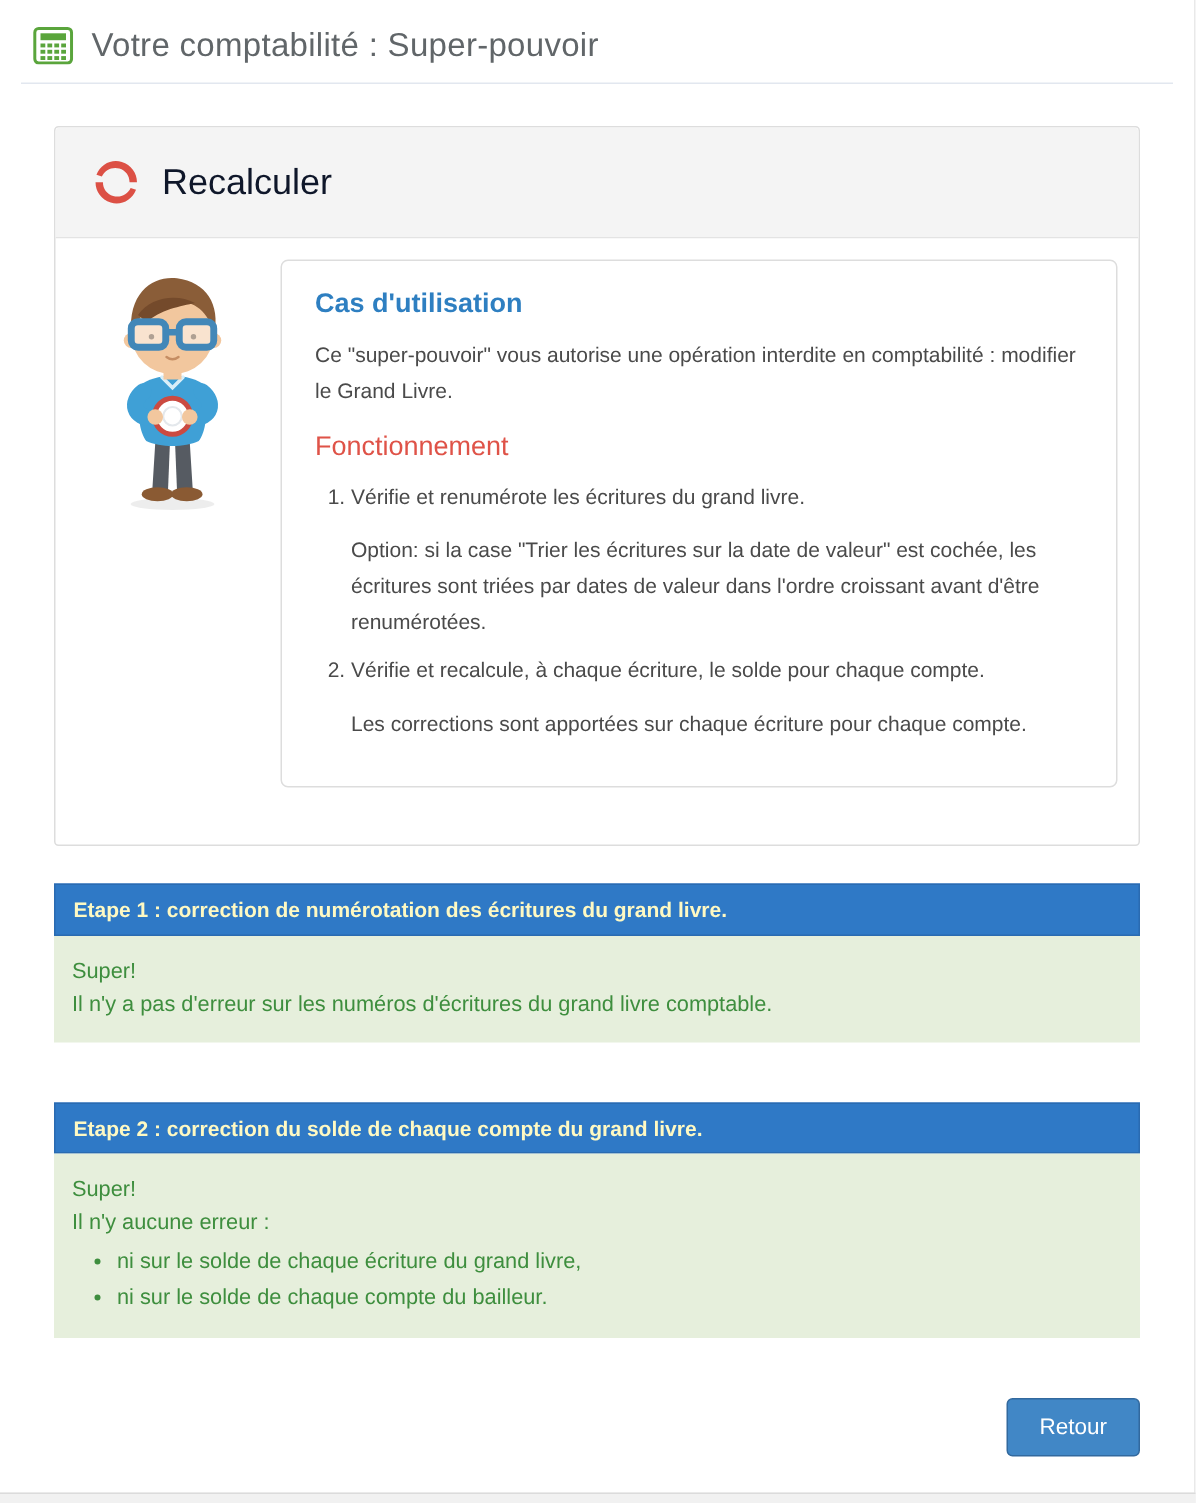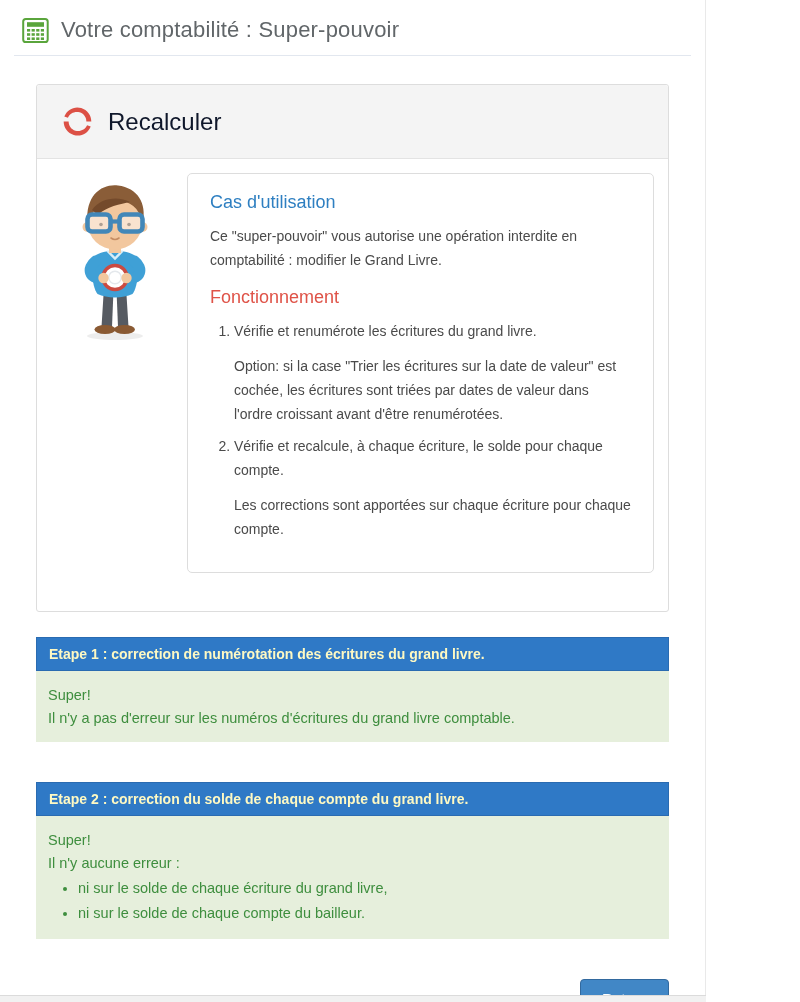--- a/index.html
+++ b/index.html
@@ -3,21 +3,21 @@
 <meta charset="utf-8">
 <style>
   * { box-sizing: border-box; margin: 0; padding: 0; }
   html, body { background: #fff; }
   body {
     width: 800px; height: 1002px; overflow: hidden;
     font-family: "Liberation Sans", "DejaVu Sans", sans-serif;
     color: #4a4a4a;
   }
   .page {
-    position: relative; width: 706px; height: 1002px;
+    position: relative; width: 797px; height: 1002px;
     border-right: 1px solid #e9e9e9; background: #fff;
   }
   
   .page-header {
     display: flex; align-items: center; gap: 12px;
     margin: 0 14px; padding: 17px 8px 12px 8px;
     border-bottom: 1px solid #e2e7ef;
   }
   .page-title {
     font-size: 22px; font-weight: 400; color: #616669; letter-spacing: .2px;
@@ -33,21 +33,21 @@
     background: #f4f4f4; border-bottom: 1px solid #e3e3e3;
     padding: 20px 24px; border-radius: 3px 3px 0 0;
   }
   .panel-title { font-size: 24px; font-weight: 400; color: #0f172a; }
   .panel-body { display: flex; gap: 8px; padding: 14px 14px 38px 14px; }
   .mascot-wrap { flex: 0 0 128px; display: flex; justify-content: center; padding-top: 4px; }
   .info-box {
     flex: 1; border: 1px solid #ddd; border-radius: 5px;
     padding: 14px 22px 22px 22px; background: #fff;
   }
-  .h-blue { font-size: 18px; font-weight: 400; color: #2e7fc1; margin: 4px 0 12px; }
+  .h-blue { font-size: 18px; font-weight: 700; color: #2e7fc1; margin: 4px 0 12px; }
   .h-red  { font-size: 18px; font-weight: 400; color: #df5348; margin: 14px 0 12px; }
   .info-box p { font-size: 14px; line-height: 1.7; color: #4a4a4a; margin-bottom: 13px; }
   .info-box ol { margin: 2px 0 0 0; padding-left: 24px; }
   .info-box ol li { font-size: 14px; line-height: 1.7; color: #4a4a4a; margin-bottom: 8px; }
   .info-box ol li p { margin: 0 0 12px 0; }
   .info-box ol li p.detail { margin-top: 12px; margin-bottom: 4px; }
 
   
   .step-block { margin-top: 25px; }
   .step-block + .step-block { margin-top: 40px; }

